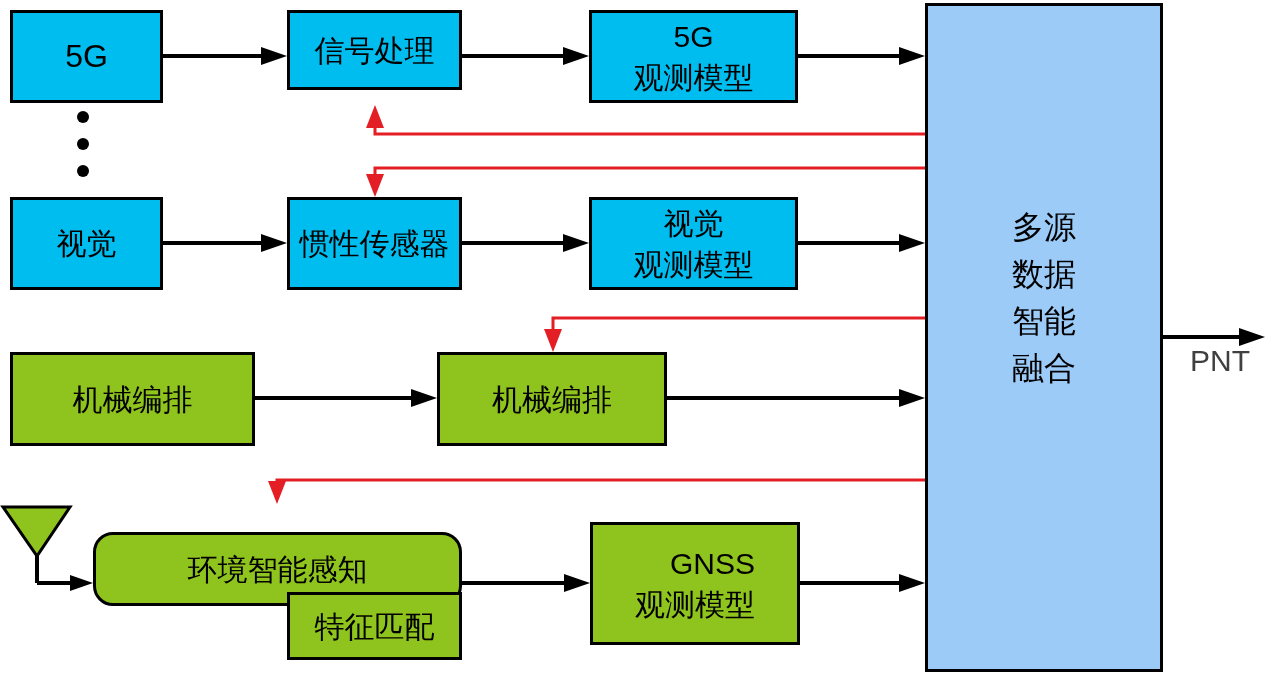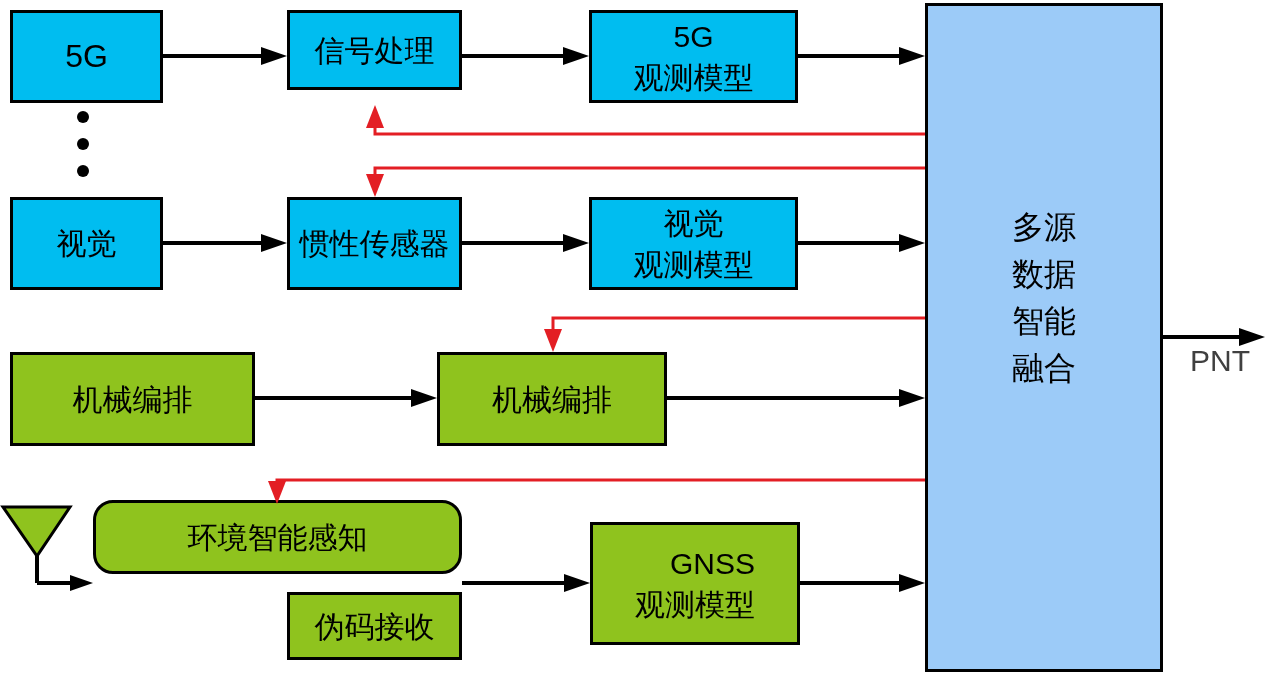--- a/index.html
+++ b/index.html
@@ -33,21 +33,21 @@
     padding-bottom:80px;
   }
   .n-5g{left:10px;top:10px;width:153px;height:93px;font-size:32px;}
   .n-signal{left:287px;top:10px;width:175px;height:80px;}
   .n-5g-model{left:589px;top:10px;width:209px;height:93px;}
   .n-vision{left:10px;top:197px;width:153px;height:93px;}
   .n-feature{left:287px;top:197px;width:175px;height:93px;}
   .n-vision-model{left:589px;top:197px;width:209px;height:93px;}
   .n-imu{left:10px;top:352px;width:245px;height:94px;}
   .n-mech{left:437px;top:352px;width:230px;height:94px;}
-  .n-env{left:93px;top:500px;width:369px;height:74px;border-radius:20px;}
+  .n-env{left:93px;top:532px;width:369px;height:74px;border-radius:20px;}
   .n-pseudo{left:93px;top:592px;width:165px;height:68px;}
   .n-carrier{left:287px;top:592px;width:175px;height:68px;}
   .n-gnss-model{left:590px;top:522px;width:210px;height:123px;text-align:right;}
   .n-fusion{left:925px;top:3px;width:238px;height:669px;}
   .pnt-label{
     position:absolute;left:1180px;top:344px;width:80px;
     text-align:center;font-size:30px;color:#404040;
   }
   svg.wires{
     position:absolute;left:0;top:0;
@@ -151,21 +151,21 @@
   <div class="node cyan n-signal">信号处理</div>
   <div class="node cyan n-5g-model">5G
 观测模型</div>
   <div class="node cyan n-vision">视觉</div>
   <div class="node cyan n-feature">惯性传感器</div>
   <div class="node cyan n-vision-model">视觉
 观测模型</div>
   <div class="node green n-imu">机械编排</div>
   <div class="node green n-mech">机械编排</div>
   <div class="node green n-env">环境智能感知</div>
-  <div class="node green n-carrier">伪码接收</div>
+  <div class="node green n-carrier">特征匹配</div>
   <div class="node green n-gnss-model">GNSS
 观测模型</div>
   <div class="node fusion n-fusion">多源
 数据
 智能
 融合</div>
 
   <div class="pnt-label">PNT</div>
 
 </div>

